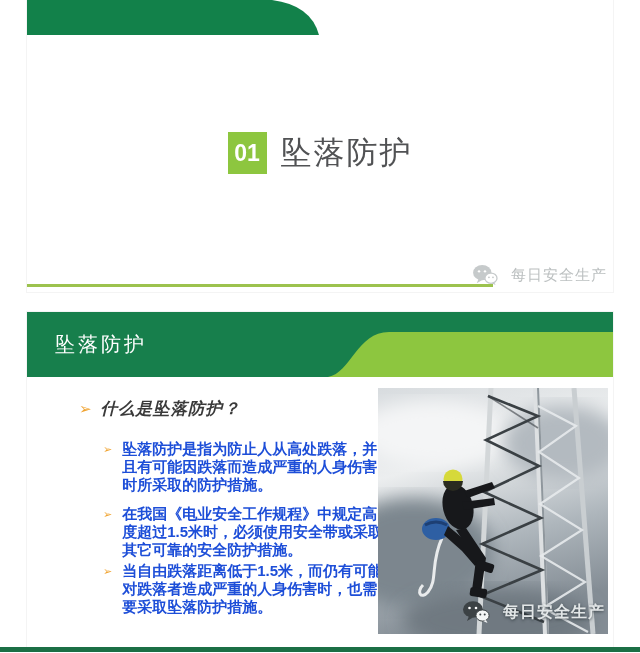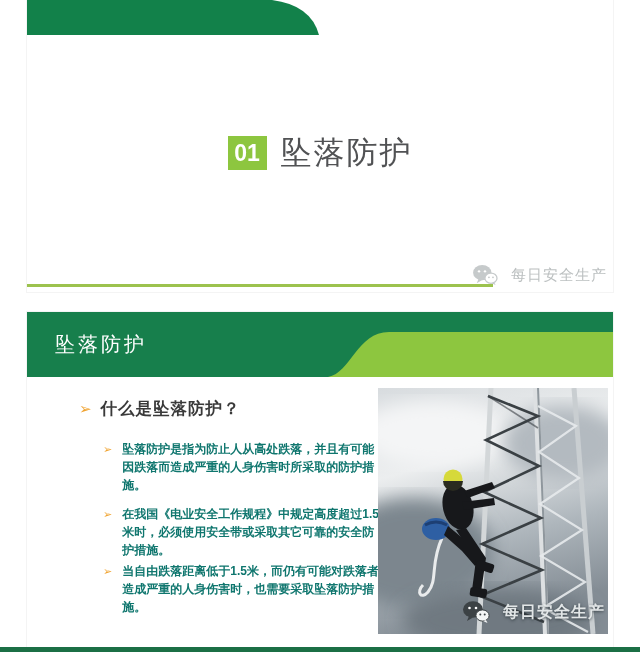--- a/index.html
+++ b/index.html
@@ -5,38 +5,38 @@
   html,body{margin:0;padding:0;}
   body{
     width:640px;height:653px;position:relative;overflow:hidden;
     background:#ffffff;
     font-family:"Liberation Sans","DejaVu Sans",sans-serif;
   }
   
   .slide1{position:absolute;left:27px;top:0;width:586px;height:292px;background:#fff;box-shadow:0 0 0 1px #f4f4f4;}
   .s1-shape{position:absolute;left:0;top:0;width:292px;height:35px;display:block;}
   .s1-title-row{position:absolute;left:0;top:132px;width:100%;display:flex;justify-content:center;align-items:center;gap:14px;}
-  .badge{width:39px;height:34px;background:#8DC63F;color:#fff;font-weight:bold;font-size:23px;display:flex;align-items:center;justify-content:center;}
+  .badge{width:39px;height:42px;background:#8DC63F;color:#fff;font-weight:bold;font-size:23px;display:flex;align-items:center;justify-content:center;}
   .s1-title{font-size:31px;color:#515254;letter-spacing:2px;}
   .s1-line{position:absolute;left:0;top:284px;width:466px;height:3px;background:#9CC24E;}
   .watermark{display:flex;align-items:center;gap:13px;}
   .s1-watermark{position:absolute;right:6px;top:264px;color:#bcc0c1;font-size:15px;letter-spacing:1px;}
   .wm-logo{width:26px;height:22px;display:block;}
   
   .slide2{position:absolute;left:27px;top:312px;width:586px;height:335px;background:#fff;box-shadow:0 0 0 1px #f4f4f4;}
   .band{position:absolute;left:0;top:0;width:586px;height:65px;background:#177F4C;overflow:hidden;}
   .band-swoosh{position:absolute;left:0;top:0;width:586px;height:65px;display:block;}
   .band-title{position:absolute;left:28px;top:0;height:65px;display:flex;align-items:center;color:#ffffff;font-size:20px;letter-spacing:3px;}
   .heading{position:absolute;left:52px;top:86px;display:flex;align-items:center;gap:9px;}
   .arrow{color:#F0A330;}
   .heading .arrow{font-size:15px;}
-  .heading-text{font-size:16.5px;font-weight:bold;color:#3A3A3A;letter-spacing:1px;}
+  .heading-text{font-size:16.5px;font-weight:bold;color:#3A3A3A;letter-spacing:1px;font-style:italic;}
   .bullet{position:absolute;left:76px;width:290px;display:flex;gap:10px;align-items:flex-start;}
   .bullet .arrow{font-size:11px;line-height:18px;}
-  .bullet-text{font-size:12px;font-weight:bold;color:#0f766e;line-height:18px;width:262px;}
+  .bullet-text{font-size:15px;font-weight:bold;color:#1d4ed8;line-height:18px;width:262px;}
   .b1{top:128px;} .b2{top:193px;} .b3{top:250px;}
   .photo{position:absolute;left:351px;top:76px;width:230px;height:246px;overflow:hidden;}
   .photo svg{display:block;}
   .photo-watermark{position:absolute;right:3px;bottom:10px;color:#e2e6e7;font-size:16px;font-weight:bold;
     letter-spacing:1px;text-shadow:0 1px 3px rgba(35,45,50,.8);}
   .photo-watermark .wm-logo{width:28px;height:24px;}
   .bottom-bar{position:absolute;left:0;top:647px;width:640px;height:5px;background:#1B6F45;}
 </style>
 </head>
 <body>

